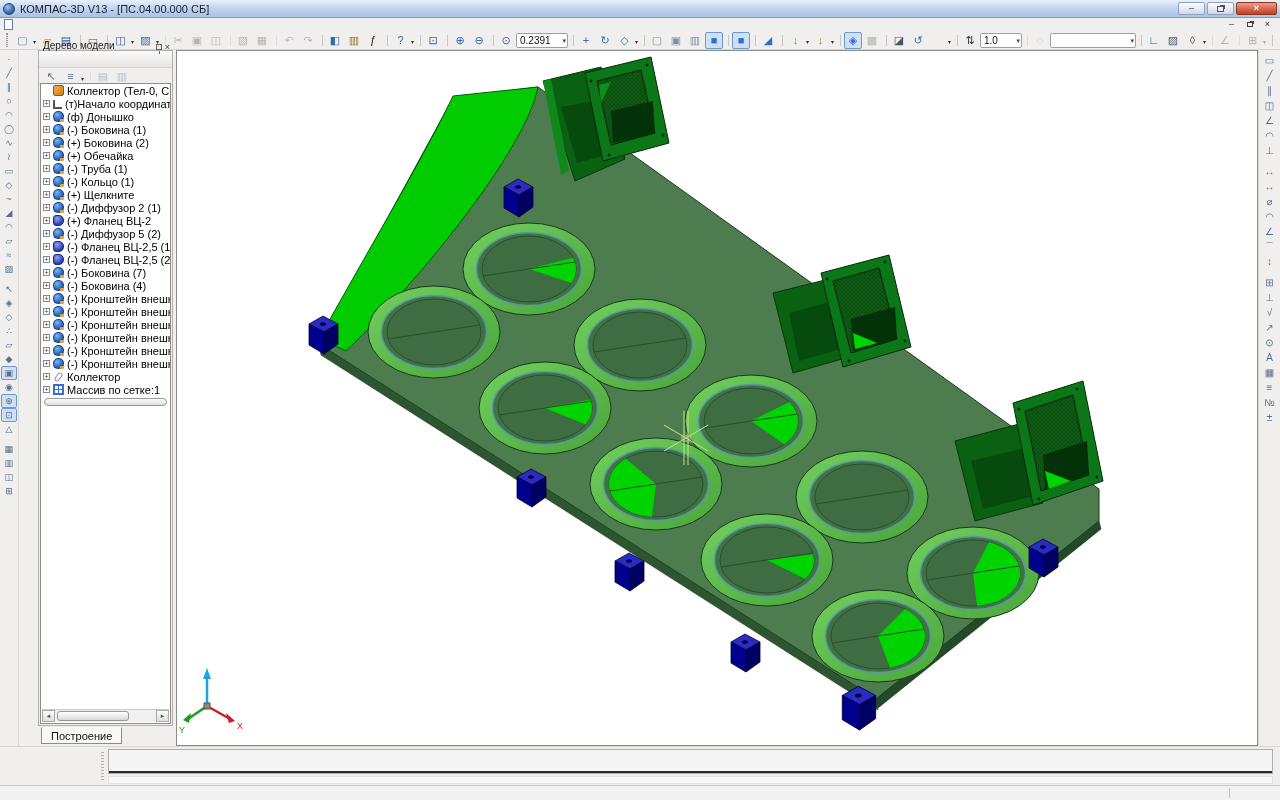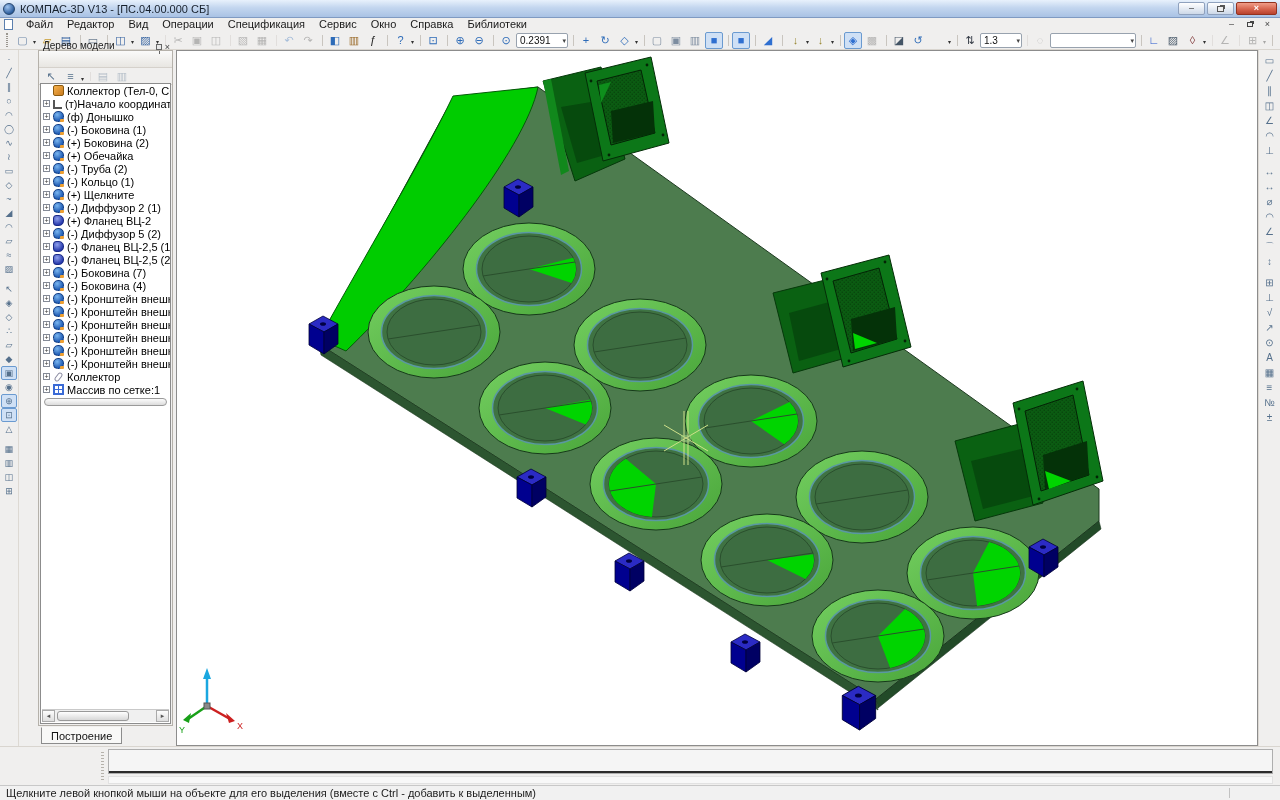--- a/index.html
+++ b/index.html
@@ -138,23 +138,20 @@
     <span class="title-text">КОМПАС-3D V13 - [ПС.04.00.000 СБ]</span>
     <span class="wbtns">
       <span class="wbtn">–</span>
       <span class="wbtn"><span class="ico-restore"></span></span>
       <span class="wbtn close">×</span>
     </span>
   </div>
 
   <div class="menubar">
     <span class="menu-docicon"></span>
-    <span>
-      
-    <span class="menu-item">Файл</span><span class="menu-item">Редактор</span><span class="menu-item">Вид</span><span class="menu-item">Операции</span><span class="menu-item">Спецификация</span><span class="menu-item">Сервис</span><span class="menu-item">Окно</span><span class="menu-item">Справка</span><span class="menu-item">Библиотеки</span></span>
     <span class="mdi-btns">
       <span class="mdi-btn">–</span>
       <span class="mdi-btn"><span class="mdi-restore"></span></span>
       <span class="mdi-btn">×</span>
     </span>
   </div>
 
   <div class="toolbar">
     <span class="tb-grip"></span>
     <span style="display:flex;align-items:center;">
@@ -388,21 +385,21 @@
         </span>
 
         <span class="tb" data-t="b" data-sp="1">
           <i class="tg" style="font-style: normal; color: rgb(51, 58, 68);">⇅</i>
           <i style="font-style:normal"></i>
 
         </span>
 
         <span class="tb" data-t="c" data-dd="1" style="width: 42px;">
           <i class="tg" style="font-style:normal"></i>
-          <i style="font-style:normal">1.3</i>
+          <i style="font-style:normal">1.0</i>
 
         </span>
 
         <span class="tb" data-t="b" data-state="d" data-sp="1">
           <i class="tg" style="font-style: normal; color: rgb(85, 85, 85);">◌</i>
           <i style="font-style:normal"></i>
 
         </span>
 
         <span class="tb" data-t="c" data-dd="1" style="width: 86px;">
@@ -613,21 +610,21 @@
 
             <div class="titem" data-exp="1">
               <span class="texp"></span>
               <span class="ticon" data-icon="part"></span>
               <span class="tlabel">(+) Обечайка</span>
             </div>
 
             <div class="titem" data-exp="1">
               <span class="texp"></span>
               <span class="ticon" data-icon="part"></span>
-              <span class="tlabel">(-) Труба (2)</span>
+              <span class="tlabel">(-) Труба (1)</span>
             </div>
 
             <div class="titem" data-exp="1">
               <span class="texp"></span>
               <span class="ticon" data-icon="part"></span>
               <span class="tlabel">(-) Кольцо (1)</span>
             </div>
 
             <div class="titem" data-exp="1">
               <span class="texp"></span>
@@ -997,17 +994,16 @@
     </div>
   </div>
 
   <div class="propbar">
     <div class="prop-grip"></div>
     <div class="prop-inset"></div>
     <div class="prop-lower"></div>
   </div>
 
   <div class="statusbar">
-    <span>Щелкните левой кнопкой мыши на объекте для его выделения (вместе с Ctrl - добавить к выделенным)</span>
     <span class="status-sep"></span>
   </div>
 
 </div>
 
 </body></html>

